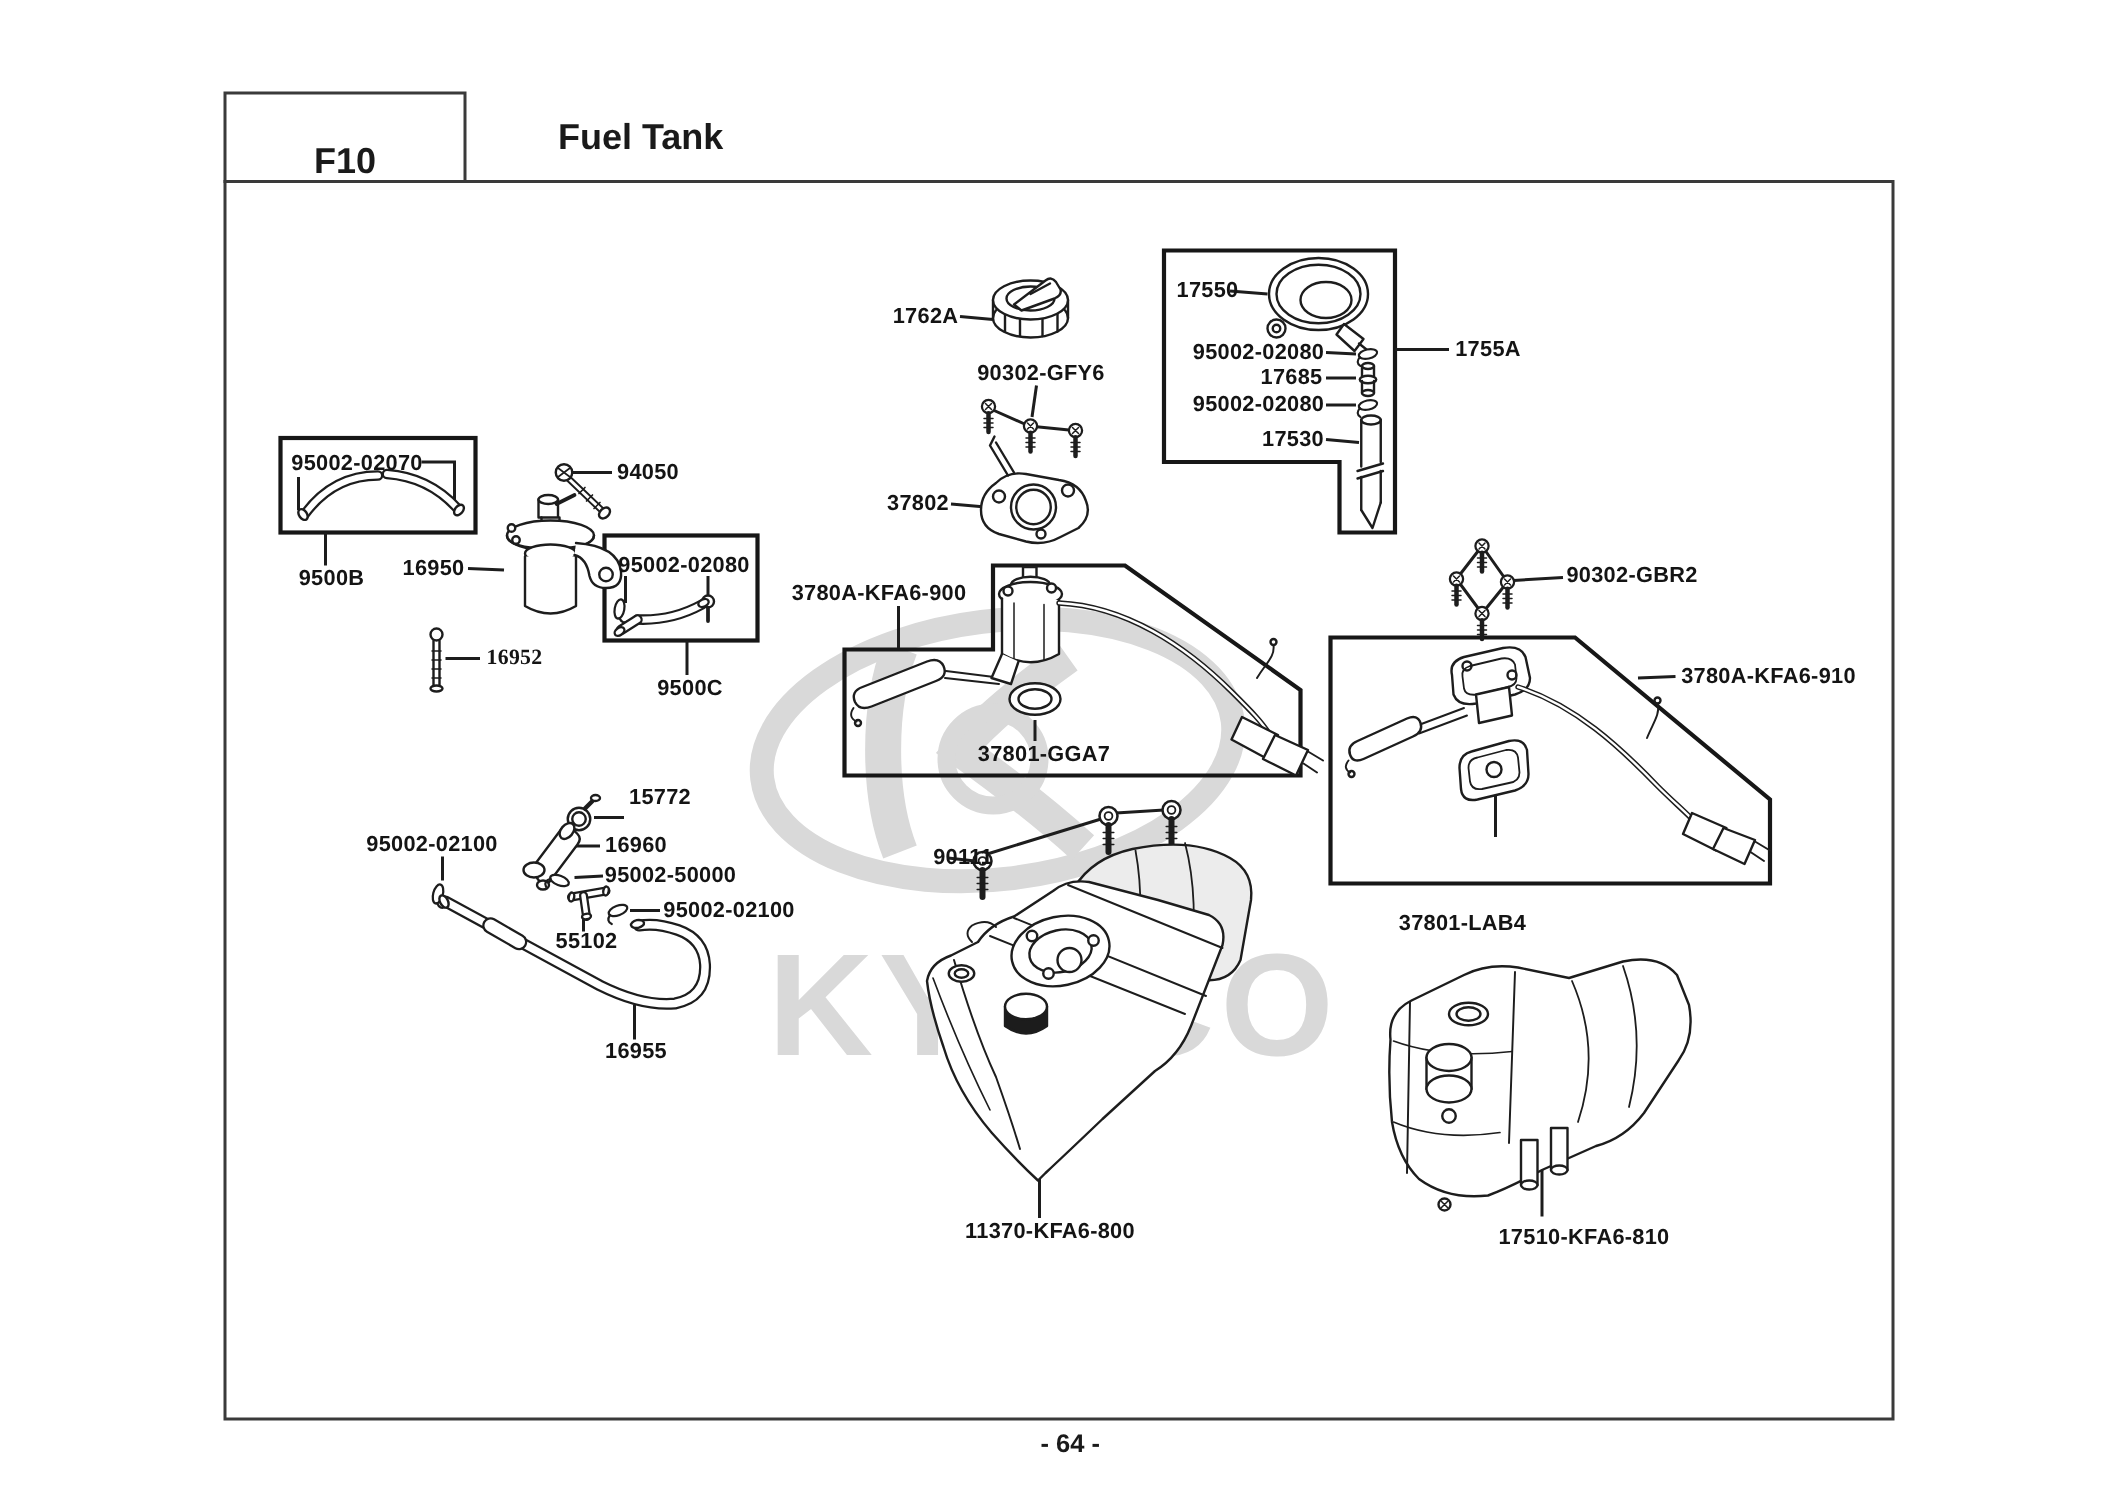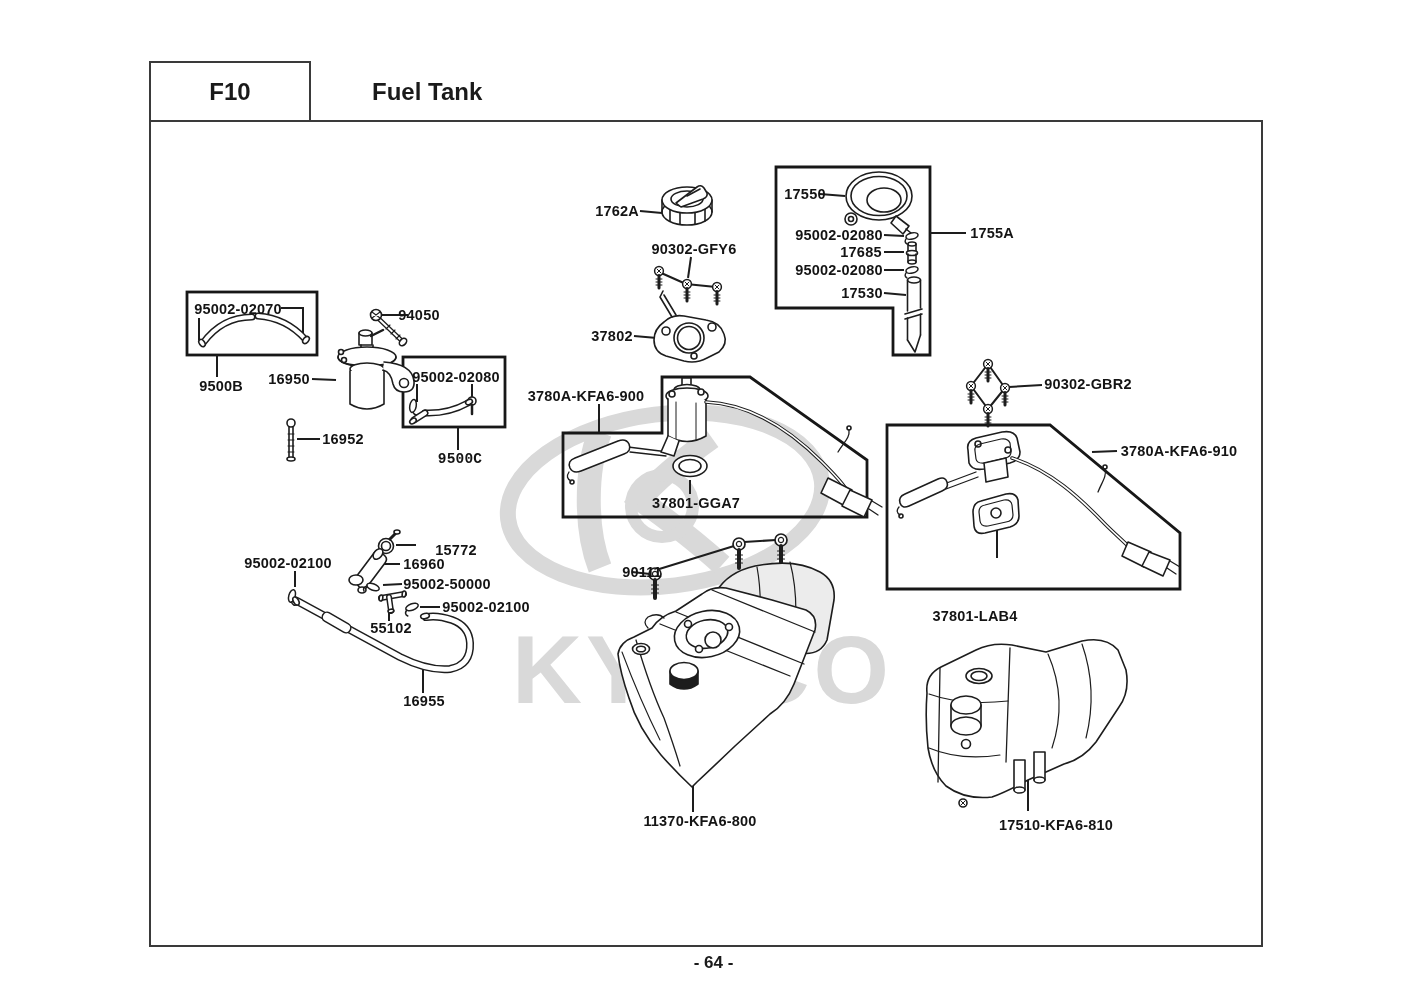--- a/index.html
+++ b/index.html
@@ -1,19 +1,19 @@
 <!DOCTYPE html>
 <html><head>
 <meta charset="utf-8">
 <style>
   html,body{margin:0;padding:0;background:#fff;}
   .page{position:relative;width:1415px;height:1000px;background:#fff;overflow:hidden;
         font-family:"Liberation Sans",sans-serif;}
   svg{position:absolute;left:0;top:0;}
-  .hdr-code{position:absolute;left:150px;top:62px;width:160px;height:59px;
+  .hdr-code{position:absolute;left:150px;top:78px;width:160px;height:59px;
             display:flex;align-items:center;justify-content:center;
             font:bold 24px "Liberation Sans",sans-serif;color:#1a1a1a;}
   .hdr-title{position:absolute;left:360px;top:78px;
              font:bold 24px "Liberation Sans",sans-serif;color:#1a1a1a;margin-left:12px;}
   .part-label{position:absolute;transform:translate(-50%,-50%);
               font:bold 14.5px "Liberation Sans",sans-serif;color:#141414;
               white-space:nowrap;letter-spacing:.2px;}
   .footer{position:absolute;left:0;right:0;top:953px;text-align:center;
           font:bold 17px "Liberation Sans",sans-serif;color:#1a1a1a;margin-left:12px;}
 </style>
@@ -359,32 +359,32 @@
       <div class="part-label" style="left: 617px; top: 211px;">1762A</div>
       <div class="part-label" style="left: 694px; top: 249px;">90302-GFY6</div>
       <div class="part-label" style="left: 612px; top: 336px;">37802</div>
       <div class="part-label" style="left: 805px; top: 194px;">17550</div>
       <div class="part-label" style="left: 839px; top: 235px;">95002-02080</div>
       <div class="part-label" style="left: 861px; top: 252px;">17685</div>
       <div class="part-label" style="left: 839px; top: 270px;">95002-02080</div>
       <div class="part-label" style="left: 862px; top: 293px;">17530</div>
       <div class="part-label" style="left: 992px; top: 233px;">1755A</div>
       <div class="part-label" style="left: 238px; top: 309px;">95002-02070</div>
-      <div class="part-label" style="left: 419px; top: 315px;">94050</div>
+      <div class="part-label" style="left: 432px; top: 315px;">94050</div>
       <div class="part-label" style="left: 221px; top: 386px;">9500B</div>
       <div class="part-label" style="left: 289px; top: 379px;">16950</div>
       <div class="part-label" style="left: 456px; top: 377px;">95002-02080</div>
-      <div class="part-label" style="left: 460px; top: 459px; font-family: Liberation Mono, monospace;">9500C</div>
-      <div class="part-label" style="left: 343px; top: 439px;">16952</div>
+      <div class="part-label" style="left: 460px; top: 459px;">9500C</div>
+      <div class="part-label" style="left: 343px; top: 439px; font-family: Liberation Serif, serif;">16952</div>
       <div class="part-label" style="left: 586px; top: 396px;">3780A-KFA6-900</div>
       <div class="part-label" style="left: 696px; top: 503px;">37801-GGA7</div>
       <div class="part-label" style="left: 1088px; top: 384px;">90302-GBR2</div>
       <div class="part-label" style="left: 1179px; top: 451px;">3780A-KFA6-910</div>
       <div class="part-label" style="left: 975px; top: 568px; margin-top: 48px;">37801-LAB4</div>
-      <div class="part-label" style="left: 440px; top: 550px; margin-left: 16px;">15772</div>
+      <div class="part-label" style="left: 440px; top: 532px;">15772</div>
       <div class="part-label" style="left: 424px; top: 564px;">16960</div>
       <div class="part-label" style="left: 447px; top: 584px;">95002-50000</div>
       <div class="part-label" style="left: 288px; top: 563px;">95002-02100</div>
       <div class="part-label" style="left: 486px; top: 607px;">95002-02100</div>
       <div class="part-label" style="left: 391px; top: 628px;">55102</div>
       <div class="part-label" style="left: 424px; top: 701px;">16955</div>
       <div class="part-label" style="left: 609px; top: 572px; margin-left: 33px;">90111</div>
       <div class="part-label" style="left: 700px; top: 821px;">11370-KFA6-800</div>
       <div class="part-label" style="left: 1056px; top: 825px;">17510-KFA6-810</div>
     </div>

